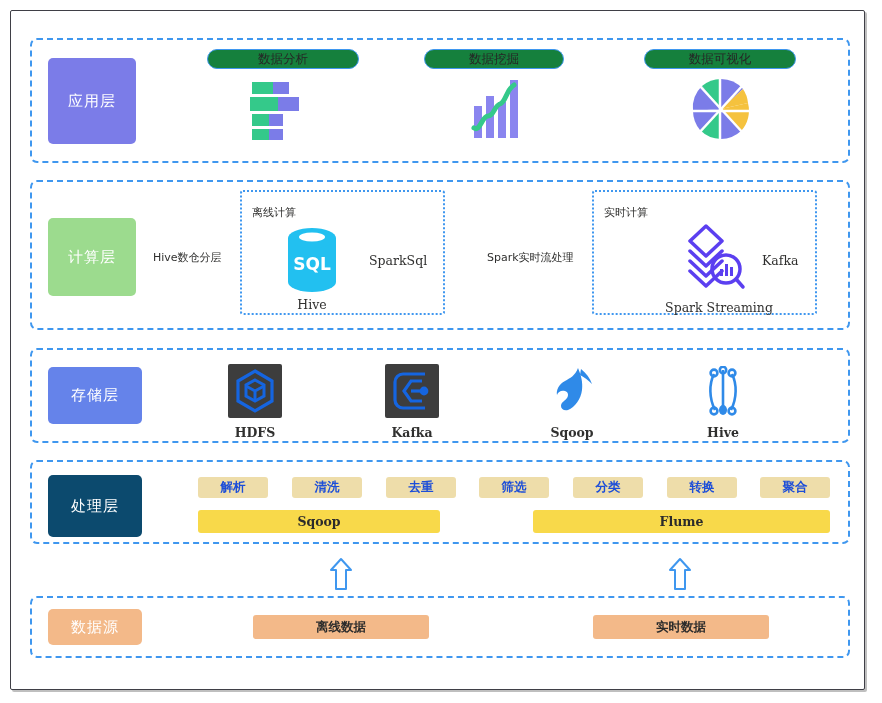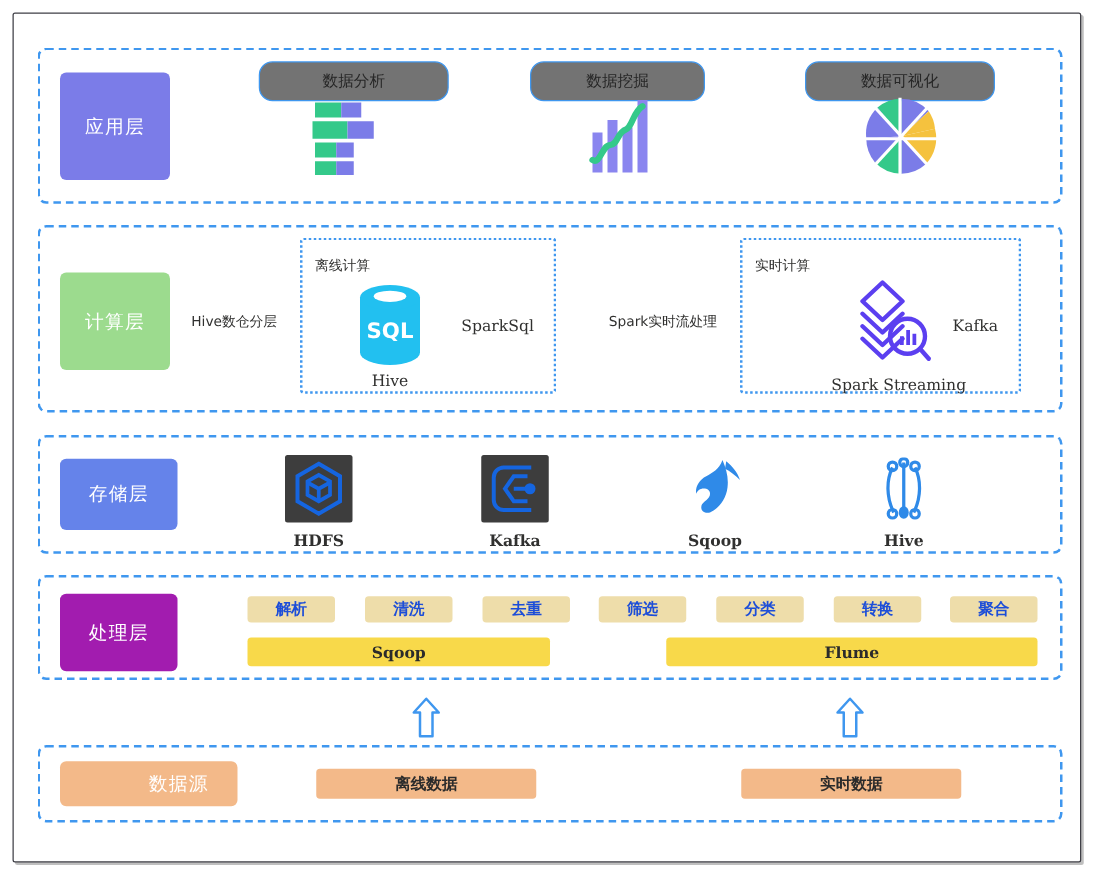--- a/index.html
+++ b/index.html
@@ -16,25 +16,25 @@
   
   .dotted-group{position:absolute;border:2px dotted #3f97ef;border-radius:3px;box-sizing:border-box;}
 
   
   .layer-chip{position:absolute;display:flex;align-items:center;justify-content:center;border-radius:5px;
     font-size:15px;color:#ffffff;letter-spacing:1px;font-family:"DejaVu Sans","Liberation Sans",sans-serif;}
 
   .chip-app{background:#7b7ce8;}
   .chip-compute{background:#9cdb8e;}
   .chip-storage{background:#6583ea;}
-  .chip-process{background:#a21caf;}
+  .chip-process{background:#0c4a6e;}
   .chip-source{background:#f3b989;}
 
   
-  .pill{position:absolute;height:32px;border:1.5px solid #3f97ef;border-radius:11px;background:#737373;
+  .pill{position:absolute;height:20px;border:1.5px solid #3f97ef;border-radius:11px;background:#15803d;
     display:flex;align-items:center;justify-content:center;font-size:12.5px;color:#262626;
     font-family:"DejaVu Sans","Liberation Sans",sans-serif;box-sizing:border-box;}
 
   
   .txt{position:absolute;font-size:12.5px;color:#30302f;white-space:nowrap;
     font-family:"DejaVu Serif","Liberation Serif",serif;}
   .txt-cn{font-family:"DejaVu Sans","Liberation Sans",sans-serif;font-size:11px;color:#30302f;}
 
   
   .proc-chip{position:absolute;height:21px;background:#eeddaa;border-radius:3px;display:flex;align-items:center;
@@ -226,17 +226,17 @@
     </svg>
   </div>
   <div class="arrow-up" style="left:668px;top:557px;width:24px;height:34px;">
     <svg width="24" height="34" viewBox="0 0 24 34">
       <path d="M12,2 L22,13 L17,13 L17,32 L7,32 L7,13 L2,13 Z" fill="#ffffff" stroke="#3f97ef" stroke-width="2" stroke-linejoin="round"></path>
     </svg>
   </div>
 
   <div class="band" style="left:30px;top:596px;width:820px;height:62px;"></div>
 
-  <div class="layer-chip chip-source" style="left:48px;top:609px;width:94px;height:36px;padding-left:48px;">数据源</div>
+  <div class="layer-chip chip-source" style="left:48px;top:609px;width:94px;height:36px;">数据源</div>
 
   <div class="src-chip" style="left:253px;top:615px;width:176px;">离线数据</div>
   <div class="src-chip" style="left:593px;top:615px;width:176px;">实时数据</div>
 </div>
 
 </body></html>

